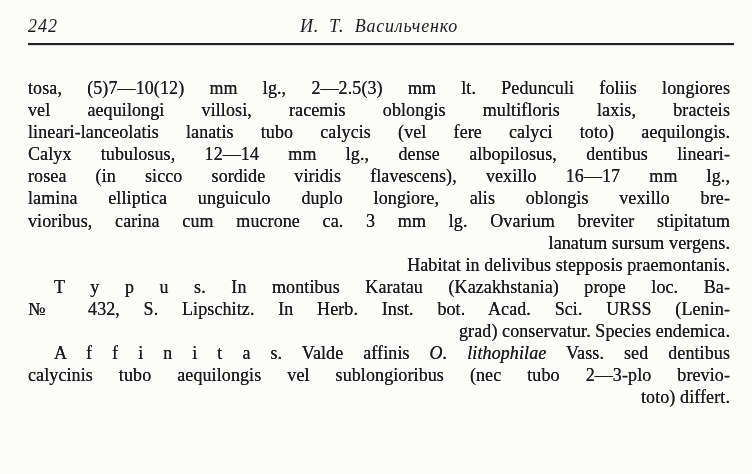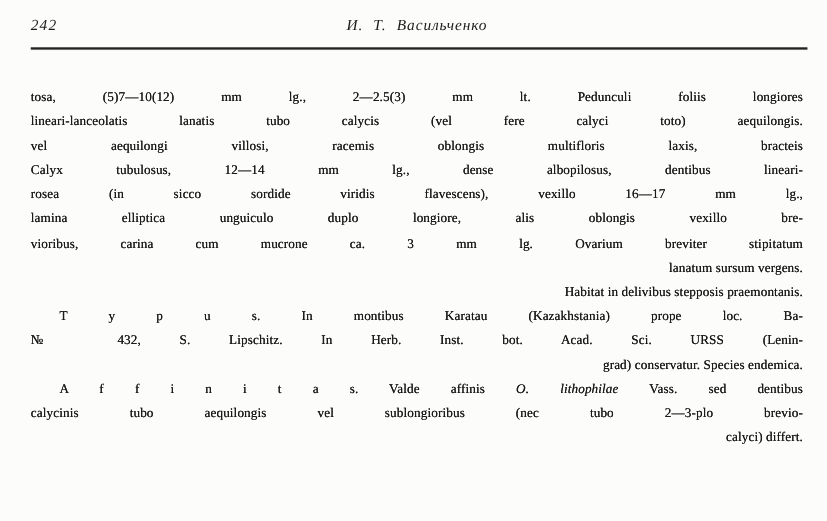--- a/index.html
+++ b/index.html
@@ -18,21 +18,21 @@
     position: relative;
     width: 752px;
     height: 474px;
     box-sizing: border-box;
     padding: 14px 22px 0 28px;
   }
   .header-row {
     position: relative;
     height: 26px;
     font-style: italic;
-    font-size: 14px;
+    font-size: 18px;
   }
   .pagenum {
     position: absolute;
     left: 0;
     top: 2px;
     letter-spacing: 1px;
   }
   .running-title {
     position: absolute;
     left: 0;
@@ -46,21 +46,21 @@
   .rule {
     margin-top: 3px;
     width: 706px;
     height: 2px;
     background: #232323;
     box-shadow: 0 0.5px 0 rgba(0,0,0,0.25);
   }
   .body-text {
     margin-top: 32px;
     width: 702px;
-    font-size: 12px;
+    font-size: 18px;
     line-height: 22.1px;
     letter-spacing: 0.1px;
     text-shadow: 0 0 0.4px currentColor;
   }
   .para { margin: 0; }
   .line {
     white-space: normal;
     text-align: right;
   }
   .line.j {
@@ -77,35 +77,35 @@
 
 <div class="page">
   <div class="header-row">
     <span class="pagenum">242</span>
     <span class="running-title">И. Т. Васильченко</span>
   </div>
   <div class="rule"></div>
   <div class="body-text">
       <div class="para">
         <div class="line j"><span>tosa, (5)7—10(12) mm lg., 2—2.5(3) mm lt. Pedunculi foliis longiores</span></div>
+        <div class="line j"><span>vel aequilongi villosi, racemis oblongis multifloris laxis, bracteis</span></div>
         <div class="line j"><span>lineari-lanceolatis lanatis tubo calycis (vel fere calyci toto) aequilongis.</span></div>
-        <div class="line j"><span>vel aequilongi villosi, racemis oblongis multifloris laxis, bracteis</span></div>
         <div class="line j"><span>Calyx tubulosus, 12—14 mm lg., dense albopilosus, dentibus lineari-</span></div>
         <div class="line j"><span>rosea (in sicco sordide viridis flavescens), vexillo 16—17 mm lg.,</span></div>
         <div class="line j"><span>lamina elliptica unguiculo duplo longiore, alis oblongis vexillo bre-</span></div>
         <div class="line j"><span>vioribus, carina cum mucrone ca. 3 mm lg. Ovarium breviter stipitatum</span></div>
         <div class="line"><span>lanatum sursum vergens.</span></div>
       </div>
       <div class="para">
         <div class="line ind"><span>Habitat in delivibus stepposis praemontanis.</span></div>
       </div>
       <div class="para">
         <div class="line j ind"><span>T y p u s. In montibus Karatau (Kazakhstania) prope loc. Ba-</span></div>
         <div class="line j"><span>№ 432, S. Lipschitz. In Herb. Inst. bot. Acad. Sci. URSS (Lenin-</span></div>
         <div class="line"><span>grad) conservatur. Species endemica.</span></div>
       </div>
       <div class="para">
         <div class="line j ind"><span>A f f i n i t a s. Valde affinis </span><span class="it">O. lithophilae</span><span> Vass. sed dentibus</span></div>
         <div class="line j"><span>calycinis tubo aequilongis vel sublongioribus (nec tubo 2—3-plo brevio-</span></div>
-        <div class="line"><span>calyci) differt.</span></div>
+        <div class="line"><span>toto) differt.</span></div>
       </div>
     </div>
 </div>
 
 </body></html>

